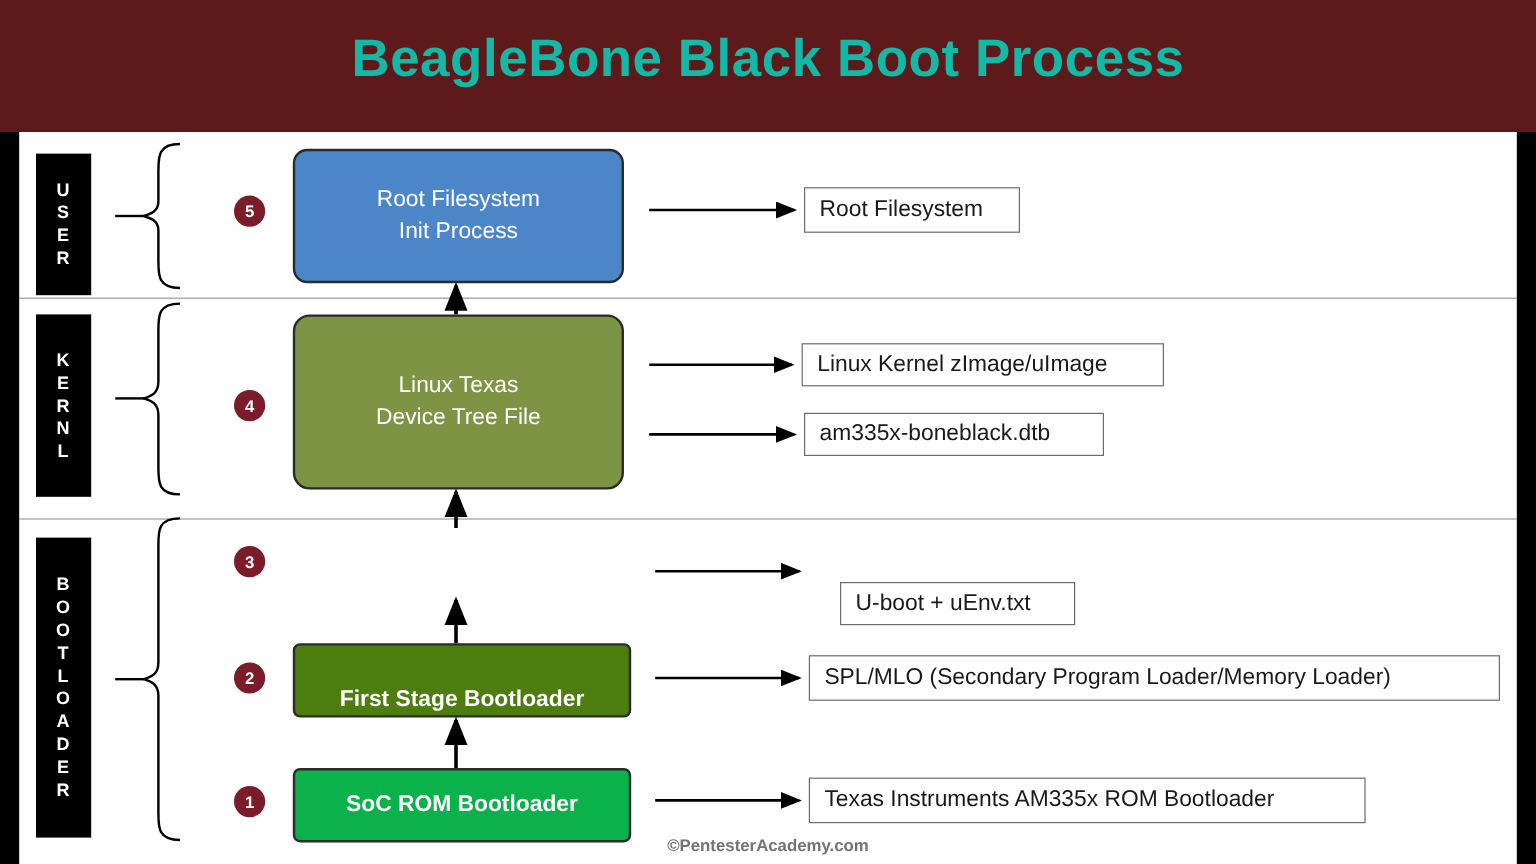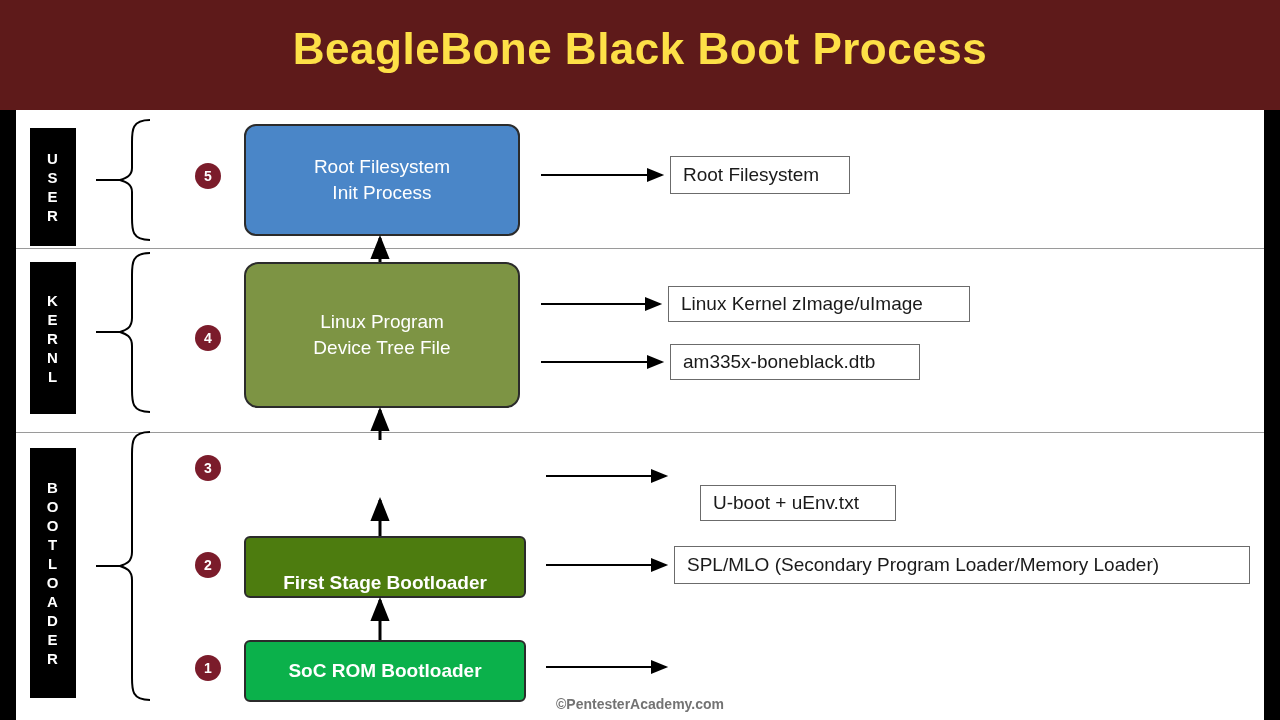--- a/index.html
+++ b/index.html
@@ -24,21 +24,21 @@
     position: absolute;
     left: 0; top: 0;
     width: 1280px; height: 110px;
     background: #5e1a1a;
   }
   #title-text {
     position: absolute;
     left: 0; top: 24px;
     width: 1280px;
     text-align: center;
-    color: #fde047;
+    color: #14b8a6;
     font-size: 44px;
     font-weight: bold;
     letter-spacing: 0.5px;
   }
   
   .edge-bar {
     position: absolute;
     top: 110px;
     width: 16px;
     height: 610px;
@@ -193,38 +193,39 @@
   <div class="badge" style="left:195px; top:455px;">3</div>
   <div class="badge" style="left:195px; top:552px;">2</div>
   <div class="badge" style="left:195px; top:655px;">1</div>
 
   <div class="proc-box" id="box-rootfs">
     <span class="ln">Root Filesystem</span>
     <span class="ln">Init Process</span>
   </div>
 
   <div class="proc-box" id="box-kernel">
-    <span class="ln">Linux Program</span>
+    <span class="ln">Linux Texas</span>
     <span class="ln">Device Tree File</span>
   </div>
 
 
   <div class="proc-box" id="box-first">
     <span class="ln">First Stage Bootloader</span>
   </div>
 
   <div class="proc-box" id="box-soc">
     <span class="ln">SoC ROM Bootloader</span>
   </div>
 
   <div class="out-box" id="out-rootfs">Root Filesystem</div>
   <div class="out-box" id="out-zimage">Linux Kernel zImage/uImage</div>
   <div class="out-box" id="out-dtb">am335x-boneblack.dtb</div>
   <div class="out-box" id="out-uboot">U-boot + uEnv.txt</div>
   <div class="out-box" id="out-spl">SPL/MLO  (Secondary Program Loader/Memory Loader)</div>
+  <div class="out-box" id="out-ti">Texas Instruments AM335x  ROM Bootloader</div>
 
   <div id="footer">©PentesterAcademy.com</div>
 
   <svg class="overlay" viewBox="0 0 1280 720">
     <defs>
       <marker id="arrow" markerWidth="9" markerHeight="9" refX="7" refY="3.2" orient="auto">
         <path d="M0,0 L8,3.2 L0,6.4 z" fill="#000"></path>
       </marker>
     </defs>
 

